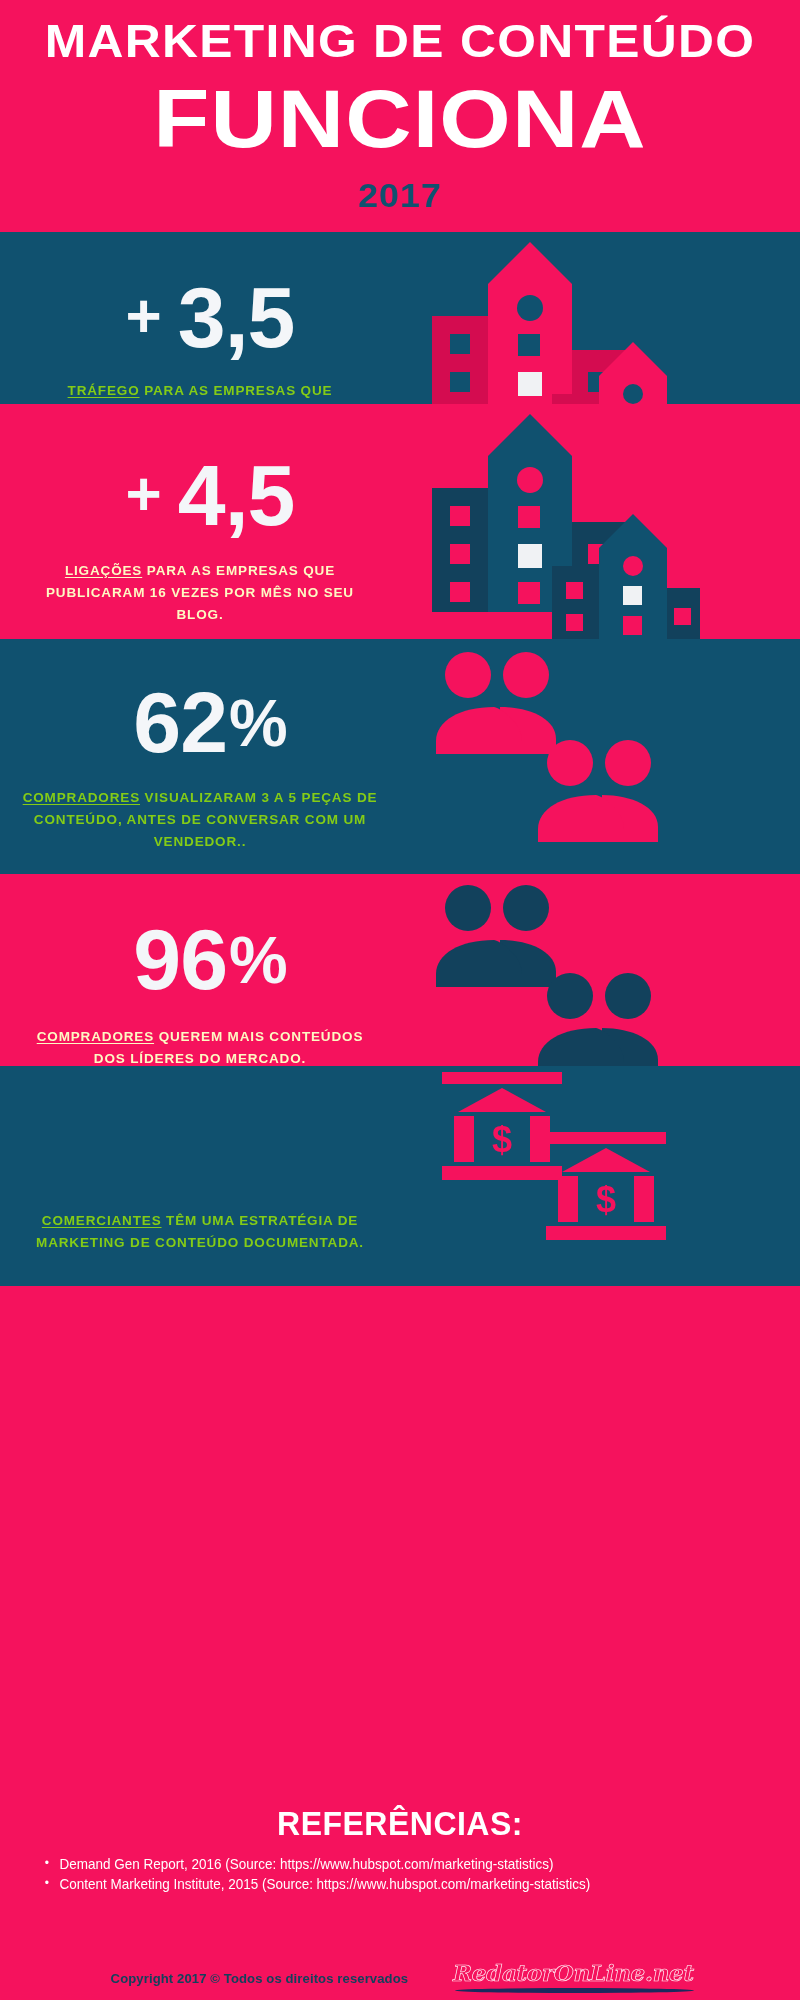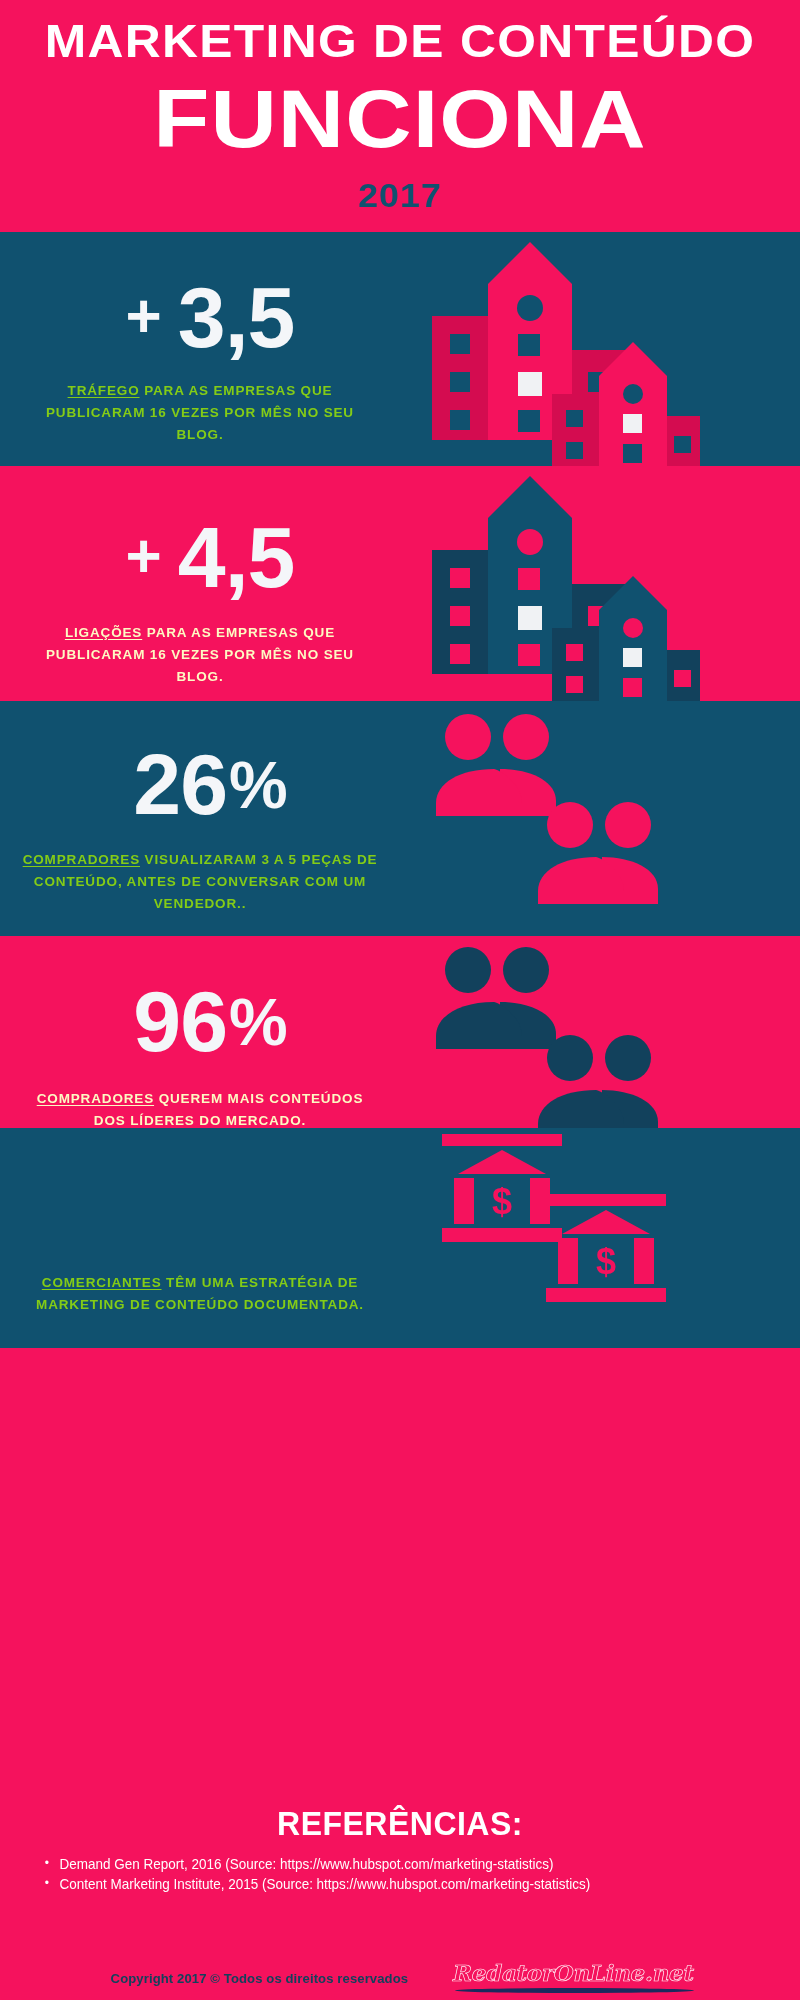--- a/index.html
+++ b/index.html
@@ -182,21 +182,21 @@
 <body>
 
 <div class="page">
 
   <div class="header">
     <div class="title-1">MARKETING DE CONTEÚDO</div>
     <div class="title-2">FUNCIONA</div>
     <div class="title-3">2017</div>
   </div>
 
-  <div class="stat dark" style="height:234px">
+  <div class="stat dark" style="height:172px">
     <div class="stat-number" style="top:42px">
       <span class="plus">+</span><span>3,5</span>
     </div>
     <div class="stat-caption" style="top:148px">
       <u>TRÁFEGO</u><span> PARA AS EMPRESAS QUE PUBLICARAM 16 VEZES POR MÊS NO SEU BLOG.</span>
     </div>
     <div class="icon-area">
 
       <svg width="200" height="200" style="left:10px;top:8px" viewBox="0 0 200 200">
 
@@ -265,21 +265,21 @@
         <rect x="49" y="36" width="68" height="94" fill="#10516f"></rect>
         <circle cx="83" cy="54" r="10" fill="#f5125d"></circle>
         <rect x="73" y="74" width="19" height="19" fill="#f0f2f4"></rect>
         <rect x="73" y="104" width="19" height="19" fill="#f5125d"></rect>
       </svg>
     </div>
   </div>
 
   <div class="stat dark" style="height:235px">
     <div class="stat-number" style="top:40px">
-      <span>26</span><span class="pct">%</span>
+      <span>62</span><span class="pct">%</span>
     </div>
     <div class="stat-caption" style="top:148px">
       <u>COMPRADORES</u><span> VISUALIZARAM 3 A 5 PEÇAS DE CONTEÚDO, ANTES DE CONVERSAR COM UM VENDEDOR..</span>
     </div>
     <div class="icon-area">
       <svg width="130" height="105" style="left:14px;top:12px" viewBox="0 0 130 105">
         <circle cx="34" cy="24" r="23" fill="#f5125d"></circle>
         <circle cx="92" cy="24" r="23" fill="#f5125d"></circle>
         <path d="M66 56 C96 56 122 68 122 88 L122 103 L66 103 Z" fill="#f5125d"></path>
         <path d="M60 56 C26 56 2 70 2 90 L2 103 L88 103 L88 90 C88 70 64 56 60 56 Z" fill="#f5125d"></path>

